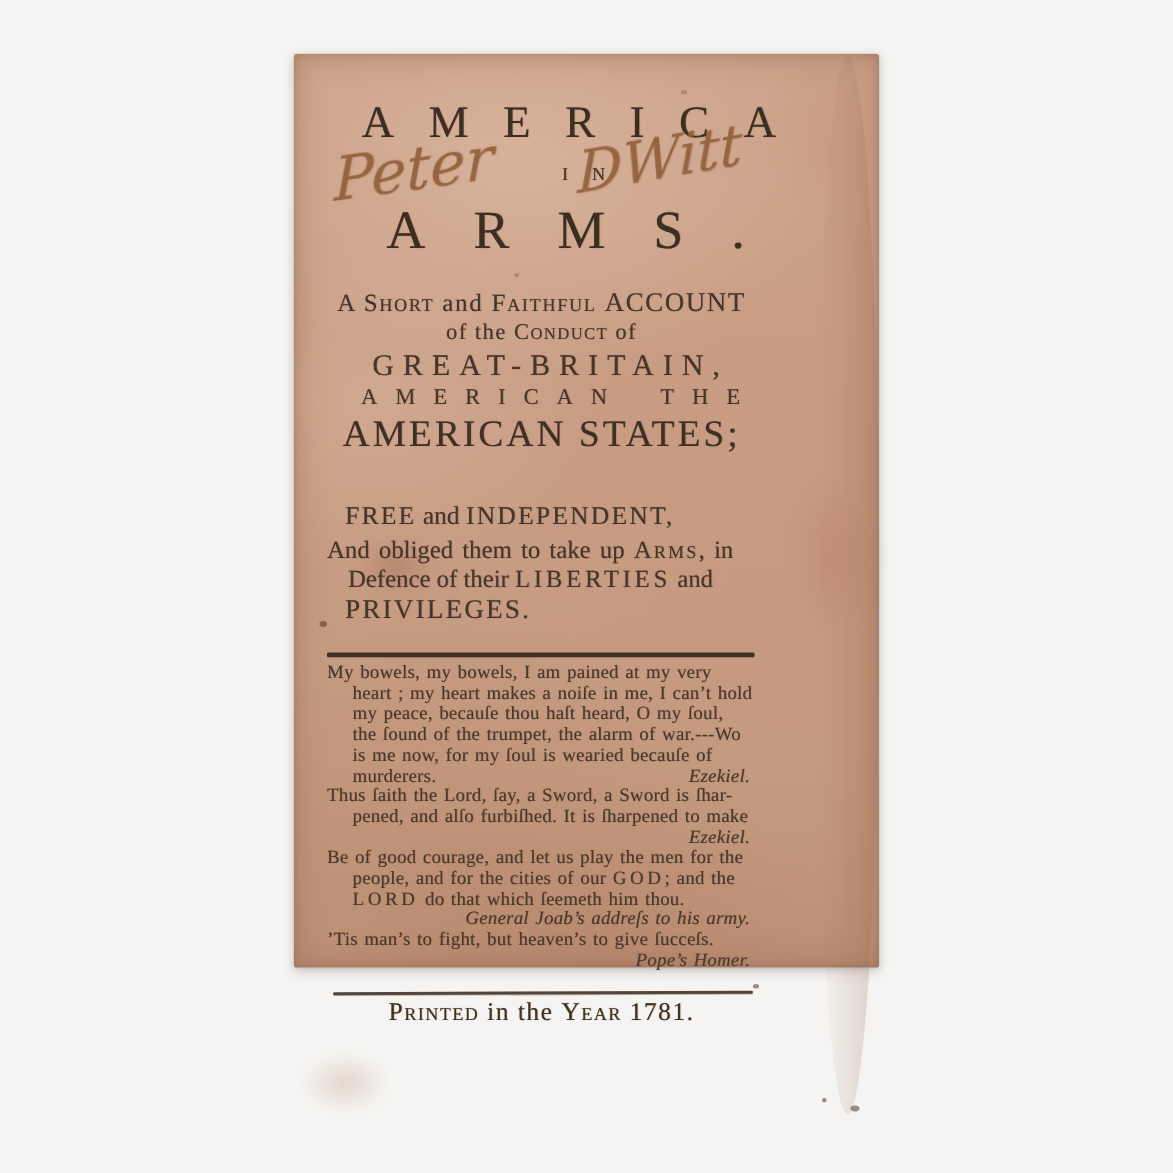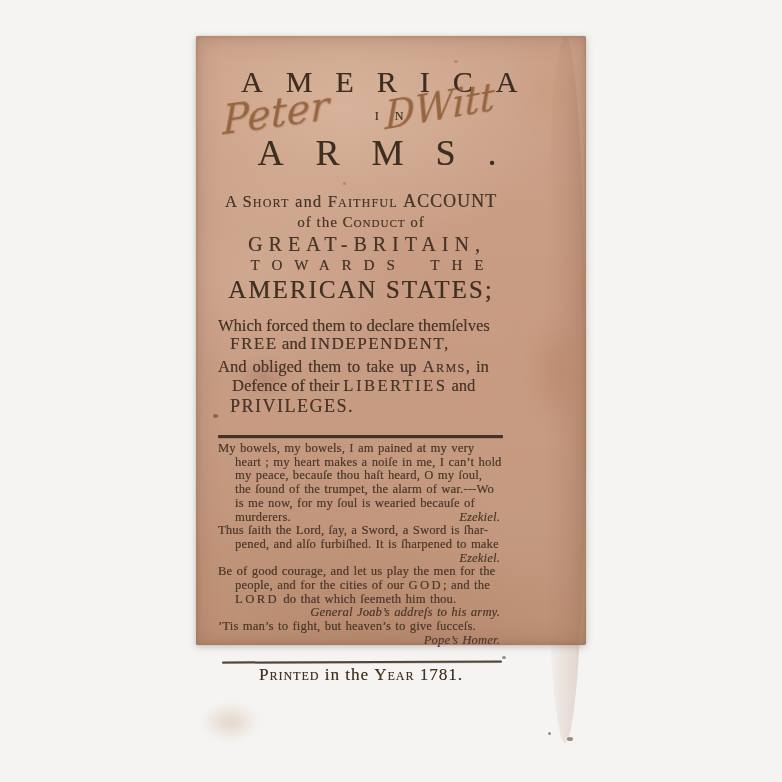--- a/index.html
+++ b/index.html
@@ -100,24 +100,23 @@
 
     <div class="print">
 
       <div class="line t-america">AMERICA</div>
       <div class="line t-in">IN</div>
       <div class="line t-arms">ARMS.</div>
 
       <div class="line sub1"><span class="sc">A Short</span><span> and </span><span class="sc">Faithful</span><span> </span><span class="acct">ACCOUNT</span></div>
       <div class="line sub2"><span>of the </span><span class="sc">Conduct</span><span> of</span></div>
       <div class="line sub3">GREAT-BRITAIN,</div>
-      <div class="line sub4">TOWARDS THE</div>
+      <div class="line sub4">AMERICAN THE</div>
       <div class="line sub5">AMERICAN STATES;</div>
 
-      <div class="line stmt st1">Which forced them to declare themſelves</div>
       <div class="line stmt st2"><span class="caps-ls">FREE</span><span> and </span><span class="caps-ls">INDEPENDENT,</span></div>
       <div class="line stmt st3"><span>And obliged them to take up </span><span class="sc caps-ls">Arms</span><span>, in</span></div>
       <div class="line stmt st4"><span>Defence of their </span><span class="caps-ls2">LIBERTIES</span><span> and</span></div>
       <div class="line stmt st5">PRIVILEGES.</div>
 
       <div class="rule rule-top"></div>
 
       <div class="quotes">
         <div class="qline">My bowels, my bowels, I am pained at my very</div>
         <div class="qline cont">heart ; my heart makes a noiſe in me, I can’t hold</div>

